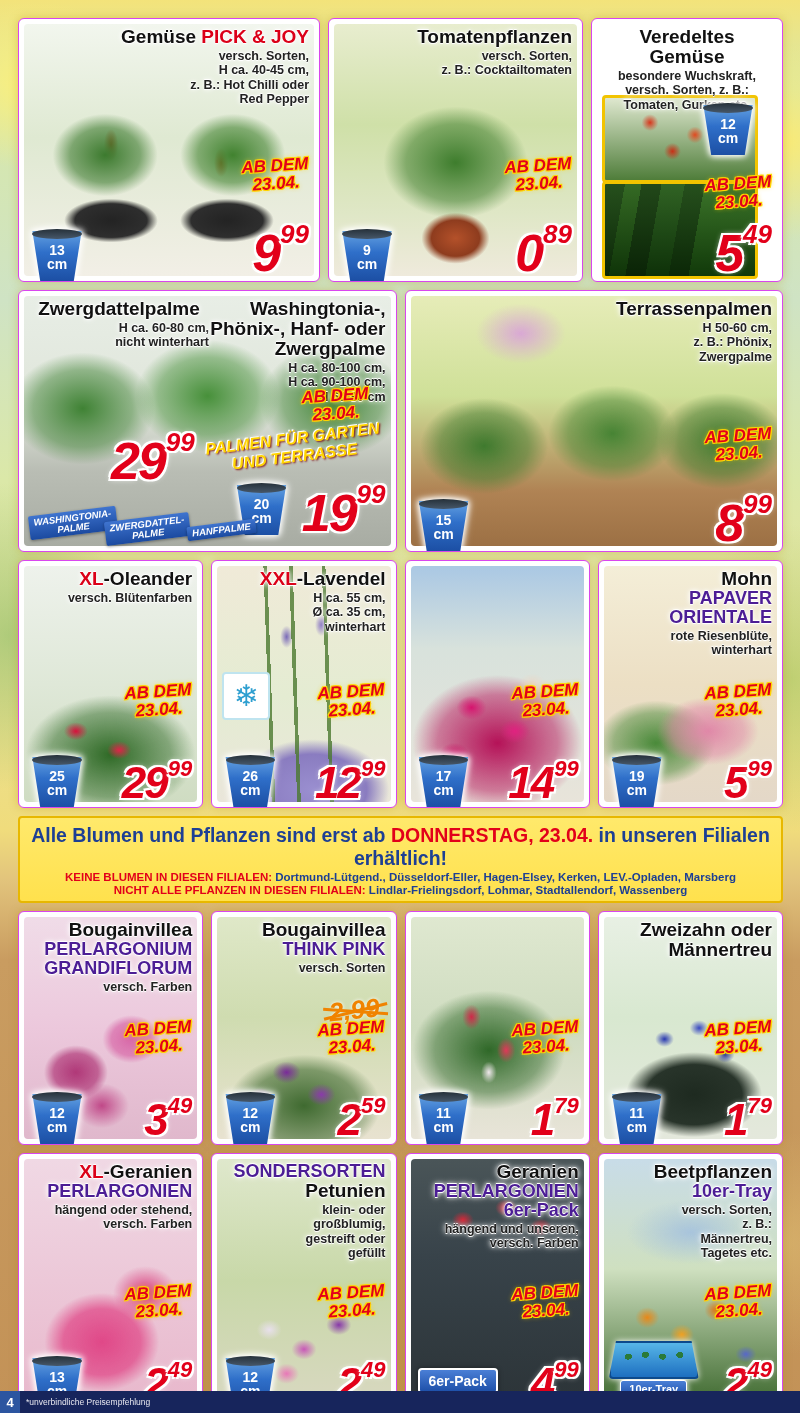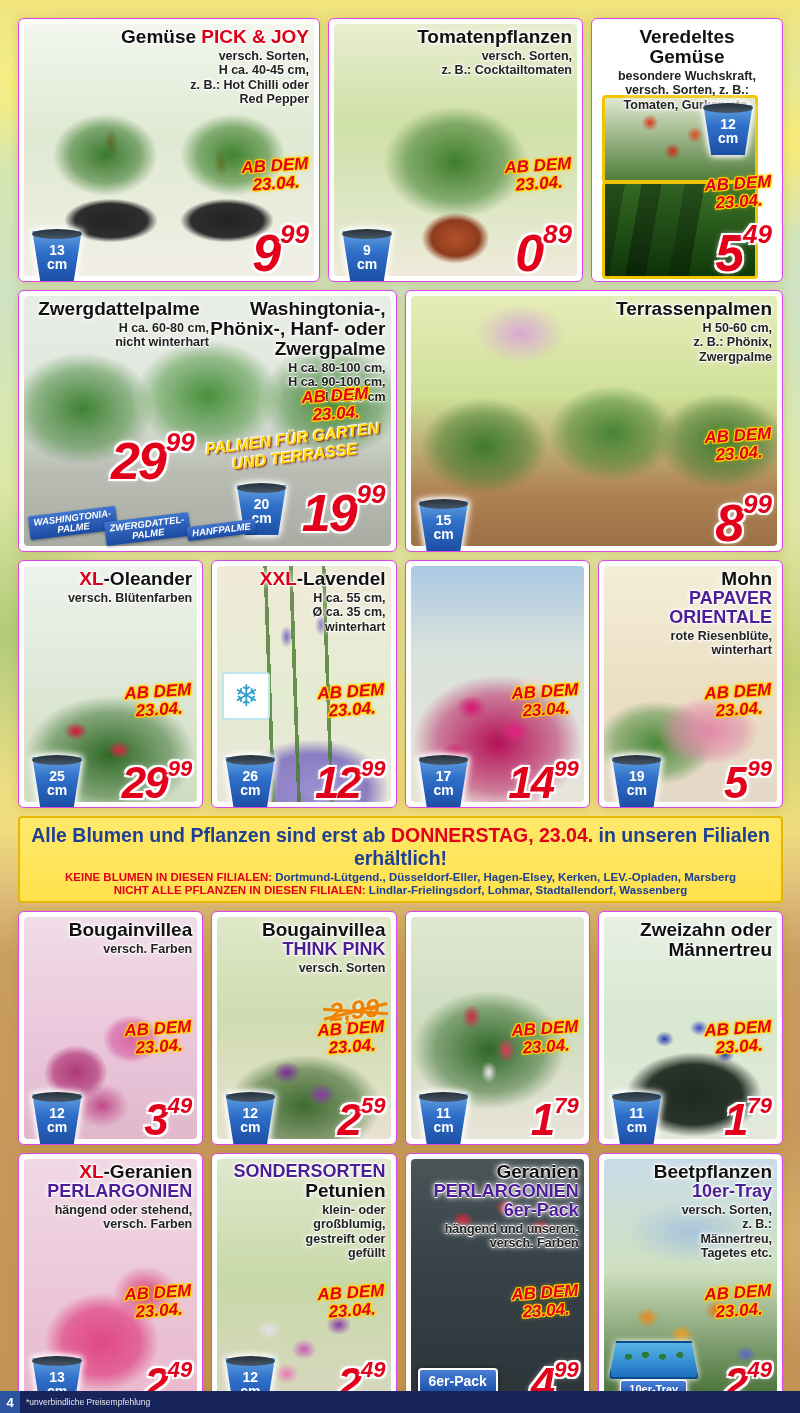--- a/index.html
+++ b/index.html
@@ -336,20 +336,22 @@
     <div class="bl1"><span>Alle Blumen und Pflanzen sind erst ab </span><span class="hl">DONNERSTAG, 23.04.</span><span> in unseren Filialen erhältlich!</span></div>
     <div class="bl23"><span class="lbl">KEINE BLUMEN IN DIESEN FILIALEN:</span><span> Dortmund-Lütgend., Düsseldorf-Eller, Hagen-Elsey, Kerken, LEV.-Opladen, Marsberg</span></div>
     <div class="bl23"><span class="lbl">NICHT ALLE PFLANZEN IN DIESEN FILIALEN:</span><span> Lindlar-Frielingsdorf, Lohmar, Stadtallendorf, Wassenberg</span></div>
   </div>
 
   <div class="row">
     <section class="tile h238">
       <div class="photo ph-edelger"></div>
       <header class="thead">
         <div class="t-title"><span>Bougainvillea</span></div>
+        <div class="t-red2">PERLARGONIUM
+GRANDIFLORUM</div>
         <div class="t-sub">versch. Farben</div>
       </header>
       <div class="abdem">
           <span>AB DEM</span>
           <span>23.04.</span>
         </div>
       <div class="pot">
           <div class="cup"></div>
           <div class="rim"></div>
           <div class="ptxt">

